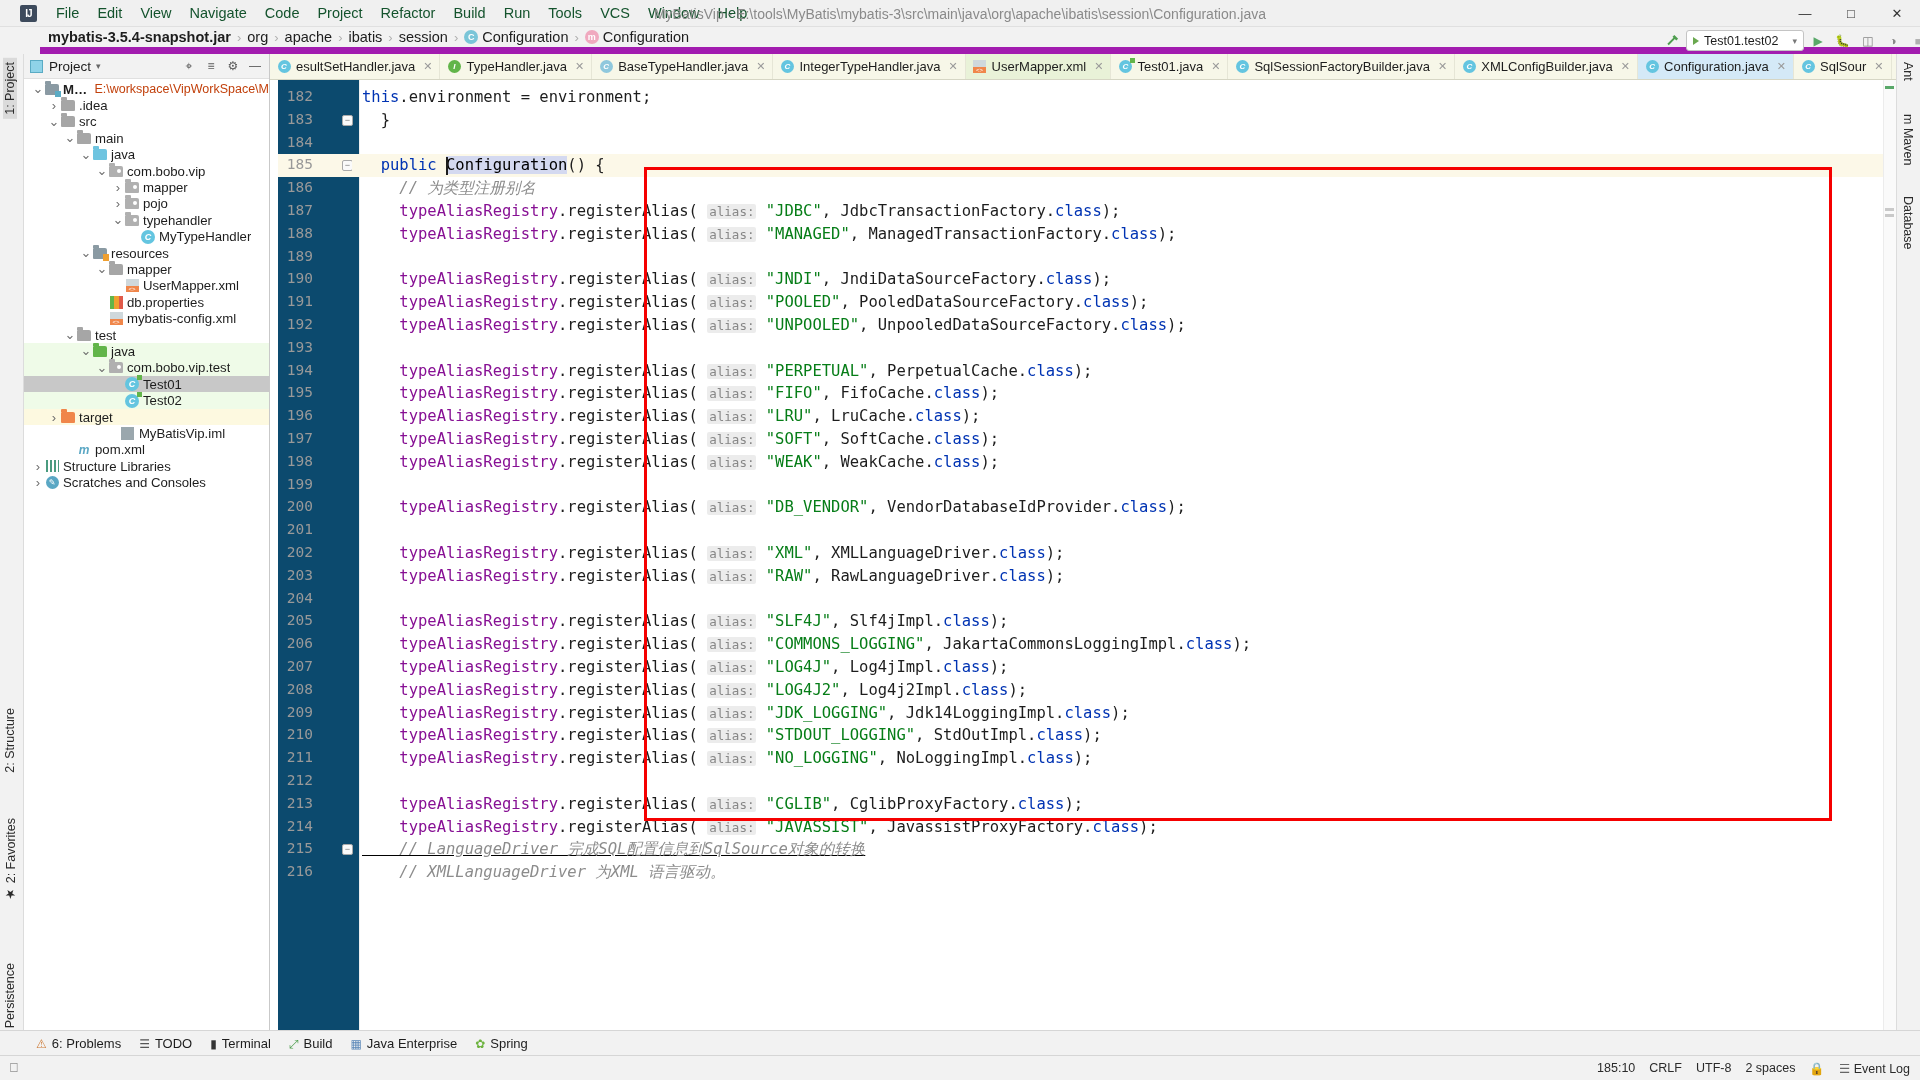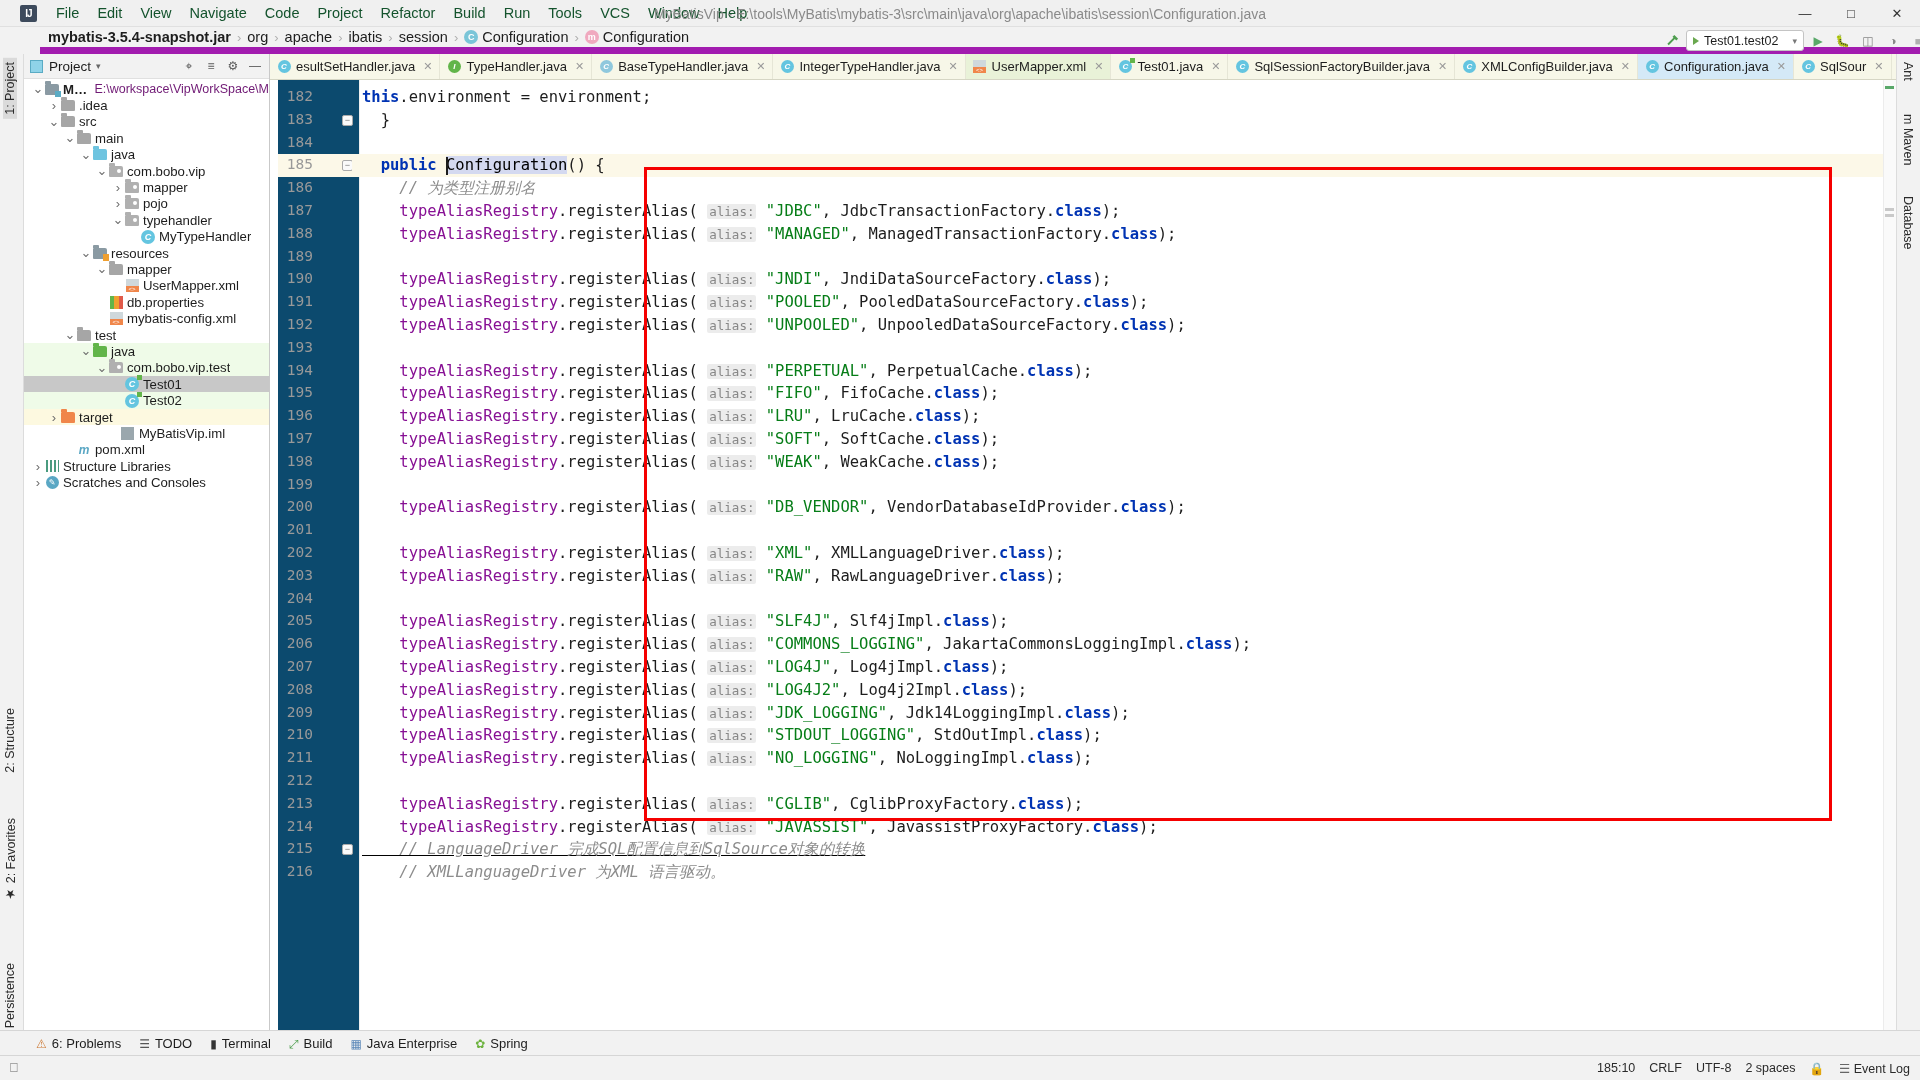--- a/index.html
+++ b/index.html
@@ -106,21 +106,21 @@
   #tree { position: relative; height: 976px; overflow: hidden; padding-top: 2px; }
   .tnode {
     height: 16.4px; display: flex; align-items: center; font-size: 13.2px;
     color: #1d1d1d; white-space: nowrap; position: relative;
   }
   .tnode .arrow {
     width: 12px; text-align: center; font-size: 8px; color: #6e6e6e; flex: 0 0 12px;
   }
   .tnode .ticon { width: 16px; flex: 0 0 16px; display: flex; align-items: center; justify-content: center; margin-right: 3px; }
   .tlabel { overflow: hidden; text-overflow: ellipsis; }
-  .tpath { color: #701a75; font-size: 12.5px; margin-left: 7px; }
+  .tpath { color: #c2410c; font-size: 12.5px; margin-left: 7px; }
   .hl-green { background: #effbe8; }
   .hl-yellow { background: #fdf9e0; }
   .hl-sel { background: #c8c8c8; }
 
   .fld { width: 14px; height: 11px; background: #a6a6a6; border-radius: 1px 2px 1px 1px; position: relative; }
   .fld::before { content:''; position:absolute; left:0; top:-3px; width:6px; height:3px; background:#a6a6a6; border-radius:1px 1px 0 0; }
   .fld.blue { background: #6ec4e0; } .fld.blue::before { background:#6ec4e0; }
   .fld.green { background: #62b54a; } .fld.green::before { background:#62b54a; }
   .fld.orange { background: #f0864a; } .fld.orange::before { background:#f0864a; }
   .fld.mod { background:#8a9aa3; } .fld.mod::before{ background:#8a9aa3; }
@@ -176,21 +176,21 @@
   #code {
     position: absolute; left: 82px; top: 0; right: 0; height: 975px;
     font-family: "DejaVu Sans Mono", monospace; font-size: 15.5px;
   }
   .cline {
     position: absolute; left: 10px; white-space: pre; line-height: 22.8px; height: 22.8px;
   }
   .rowhl { position:absolute; left:0; right:0; height: 22.8px; background:#fcf8e8; }
   .rowhl2 { position:absolute; left:0; right:0; height: 22.8px; background:#fcf8e8; }
 
-  .kw   { color: #0033b3; font-weight: 700; }
+  .kw   { color: #0033b3; font-weight: 400; }
   .fld2 { color: #871094; }
   .str  { color: #067d17; }
   .cmt  { color: #8c8c8c; font-style: italic; }
   .id   { color: #1d1d1d; }
   .hint { background:#ececec; color:#878787; font-size:12.5px; border-radius:2px; padding:0 2px; font-style:normal; }
   .sel-word { background:#d4d9f0; }
 
   #red-box {
     position: absolute; border: 3px solid #f50000; pointer-events: none;
   }

